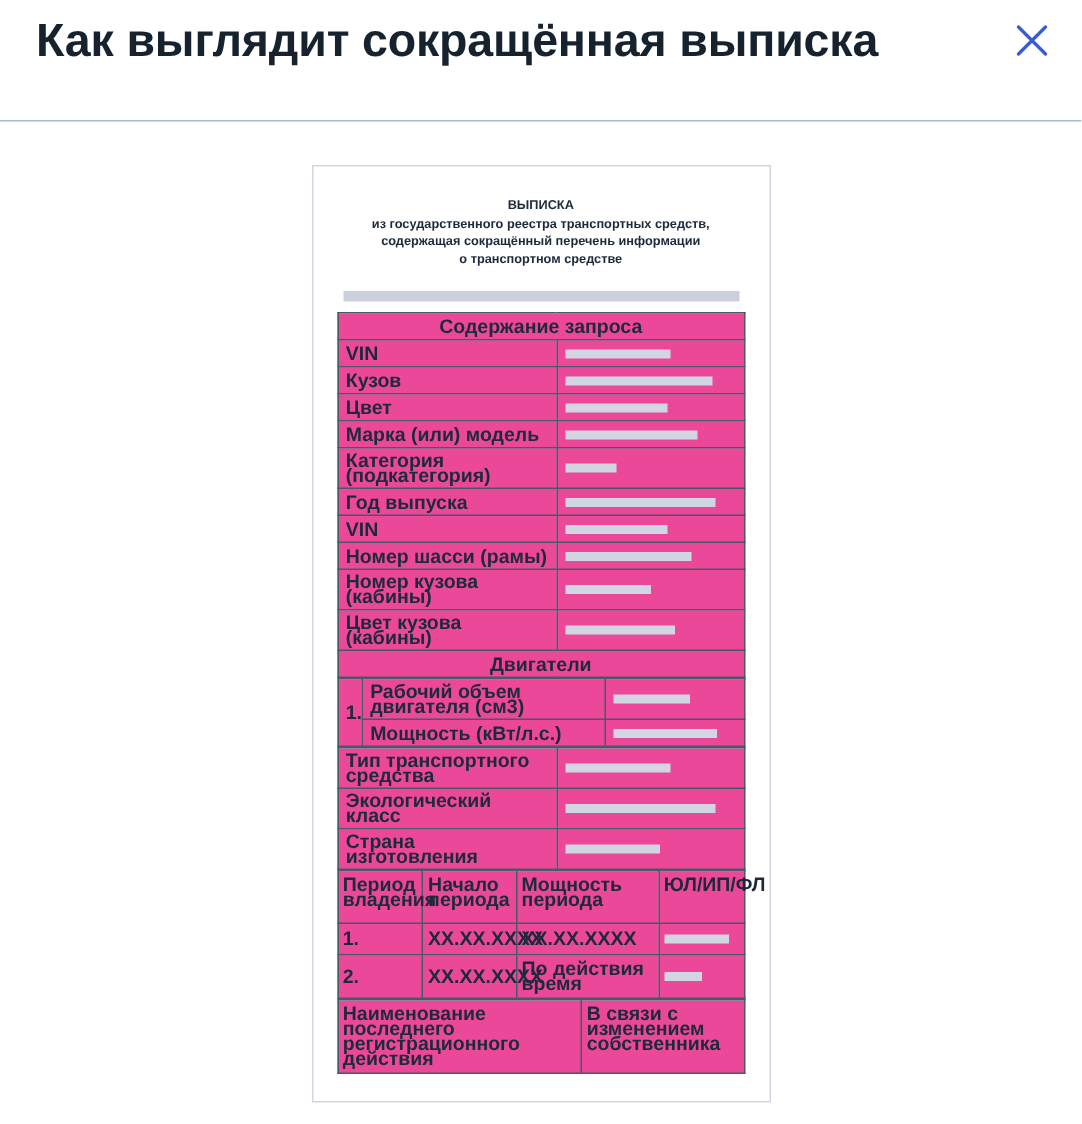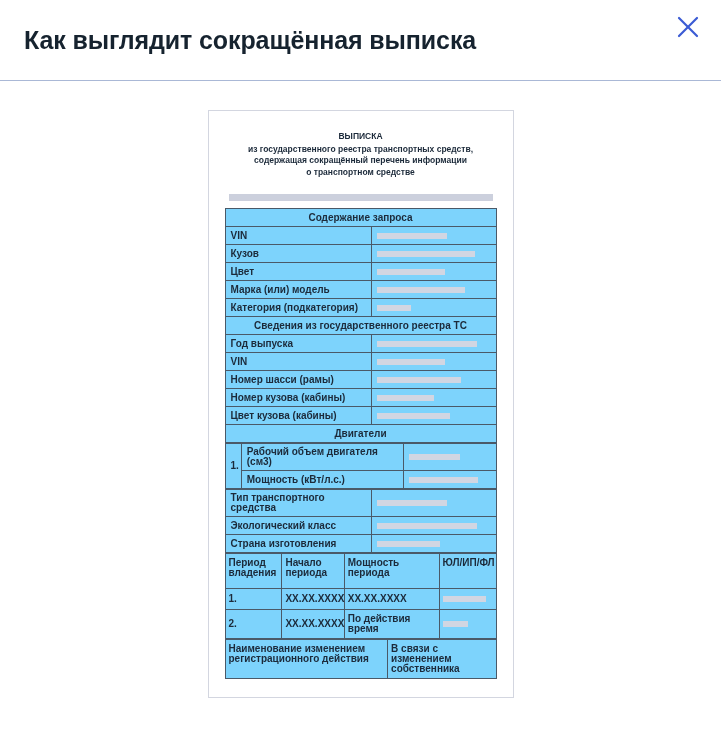--- a/index.html
+++ b/index.html
@@ -20,22 +20,22 @@
   .modal-header {
     position: relative;
     height: 80px;
     box-sizing: border-box;
     padding: 0 24px;
     display: flex;
     align-items: flex-start;
   }
   .modal-title {
     margin: 0;
-    padding-top: 24px;
-    font-size: 25px;
+    padding-top: 11px;
+    font-size: 31px;
     line-height: 32px;
     font-weight: bold;
     letter-spacing: -0.1px;
     color: #16232f;
     white-space: nowrap;
   }
   .close-button {
     position: absolute;
     right: 16px;
     top: 10px;
@@ -92,28 +92,28 @@
 
   
   table.doc-table {
     width: 100%;
     border-collapse: collapse;
     table-layout: fixed;
     margin: 0;
   }
   table.doc-table td {
     border: 1px solid #4a5968;
-    font-size: 10px;
+    font-size: 13px;
     line-height: 10px;
     font-weight: bold;
     color: #1c2a3a;
     padding: 3px 5px;
     height: 11px;
     vertical-align: middle;
-    background: #7dd3fc;
+    background: #ec4899;
   }
   td.section-head {
     text-align: center;
     font-weight: normal;
     padding-top: 5px;
     padding-bottom: 5px;
   }
   td.val {
     padding-left: 6px;
   }
@@ -219,23 +219,20 @@
             </td>
         </tr>
         <tr>
           <td>Категория (подкатегория)</td>
           <td class="val">
               <span class="ph" style="width:30%"></span>
             </td>
         </tr>
 
         <tr>
-          <td class="section-head" colspan="2">Сведения из государственного реестра ТС</td>
-        </tr>
-        <tr>
           <td>Год выпуска</td>
           <td class="val">
               <span class="ph" style="width:88%"></span>
             </td>
         </tr>
         <tr>
           <td>VIN</td>
           <td class="val">
               <span class="ph" style="width:60%"></span>
             </td>
@@ -349,21 +346,21 @@
     </table>
 
     <table class="doc-table own-table">
       <colgroup>
           <col style="width:60%">
           <col style="width:40%">
         </colgroup>
       <tbody>
         <tr>
           <td class="last-left">
-            <span>Наименование изменением</span><br>
+            <span>Наименование последнего</span><br>
             <span>регистрационного действия</span>
           </td>
           <td class="last-right">
             <span>В связи с изменением</span><br>
             <span>собственника</span>
           </td>
         </tr>
       </tbody>
     </table>
 

